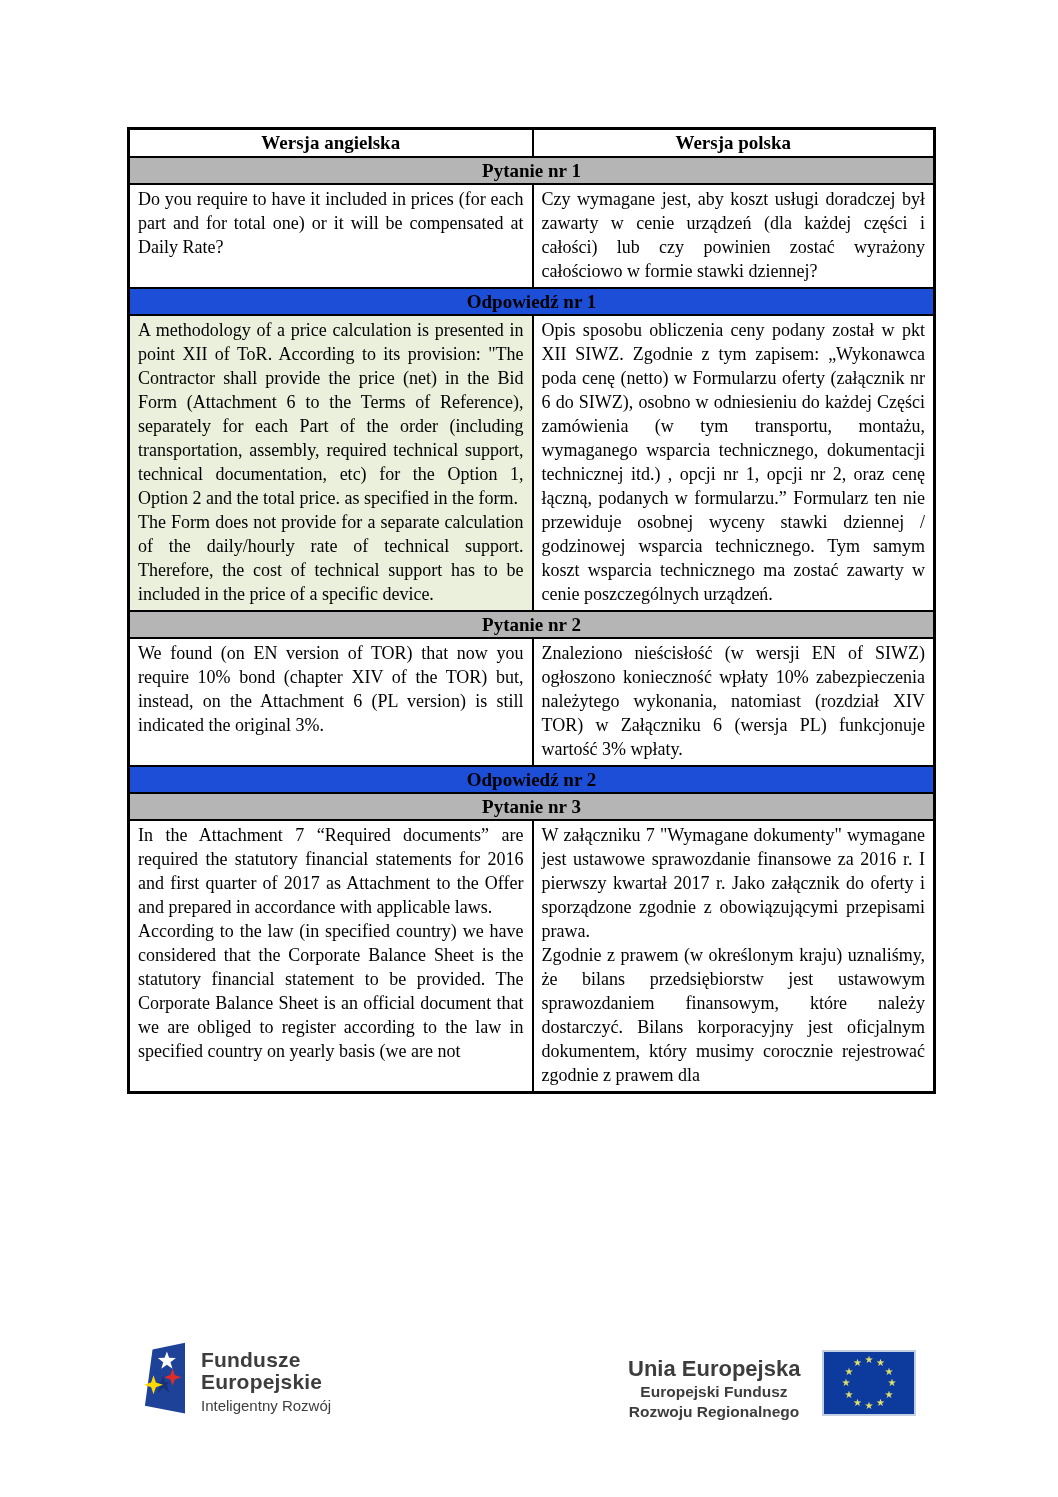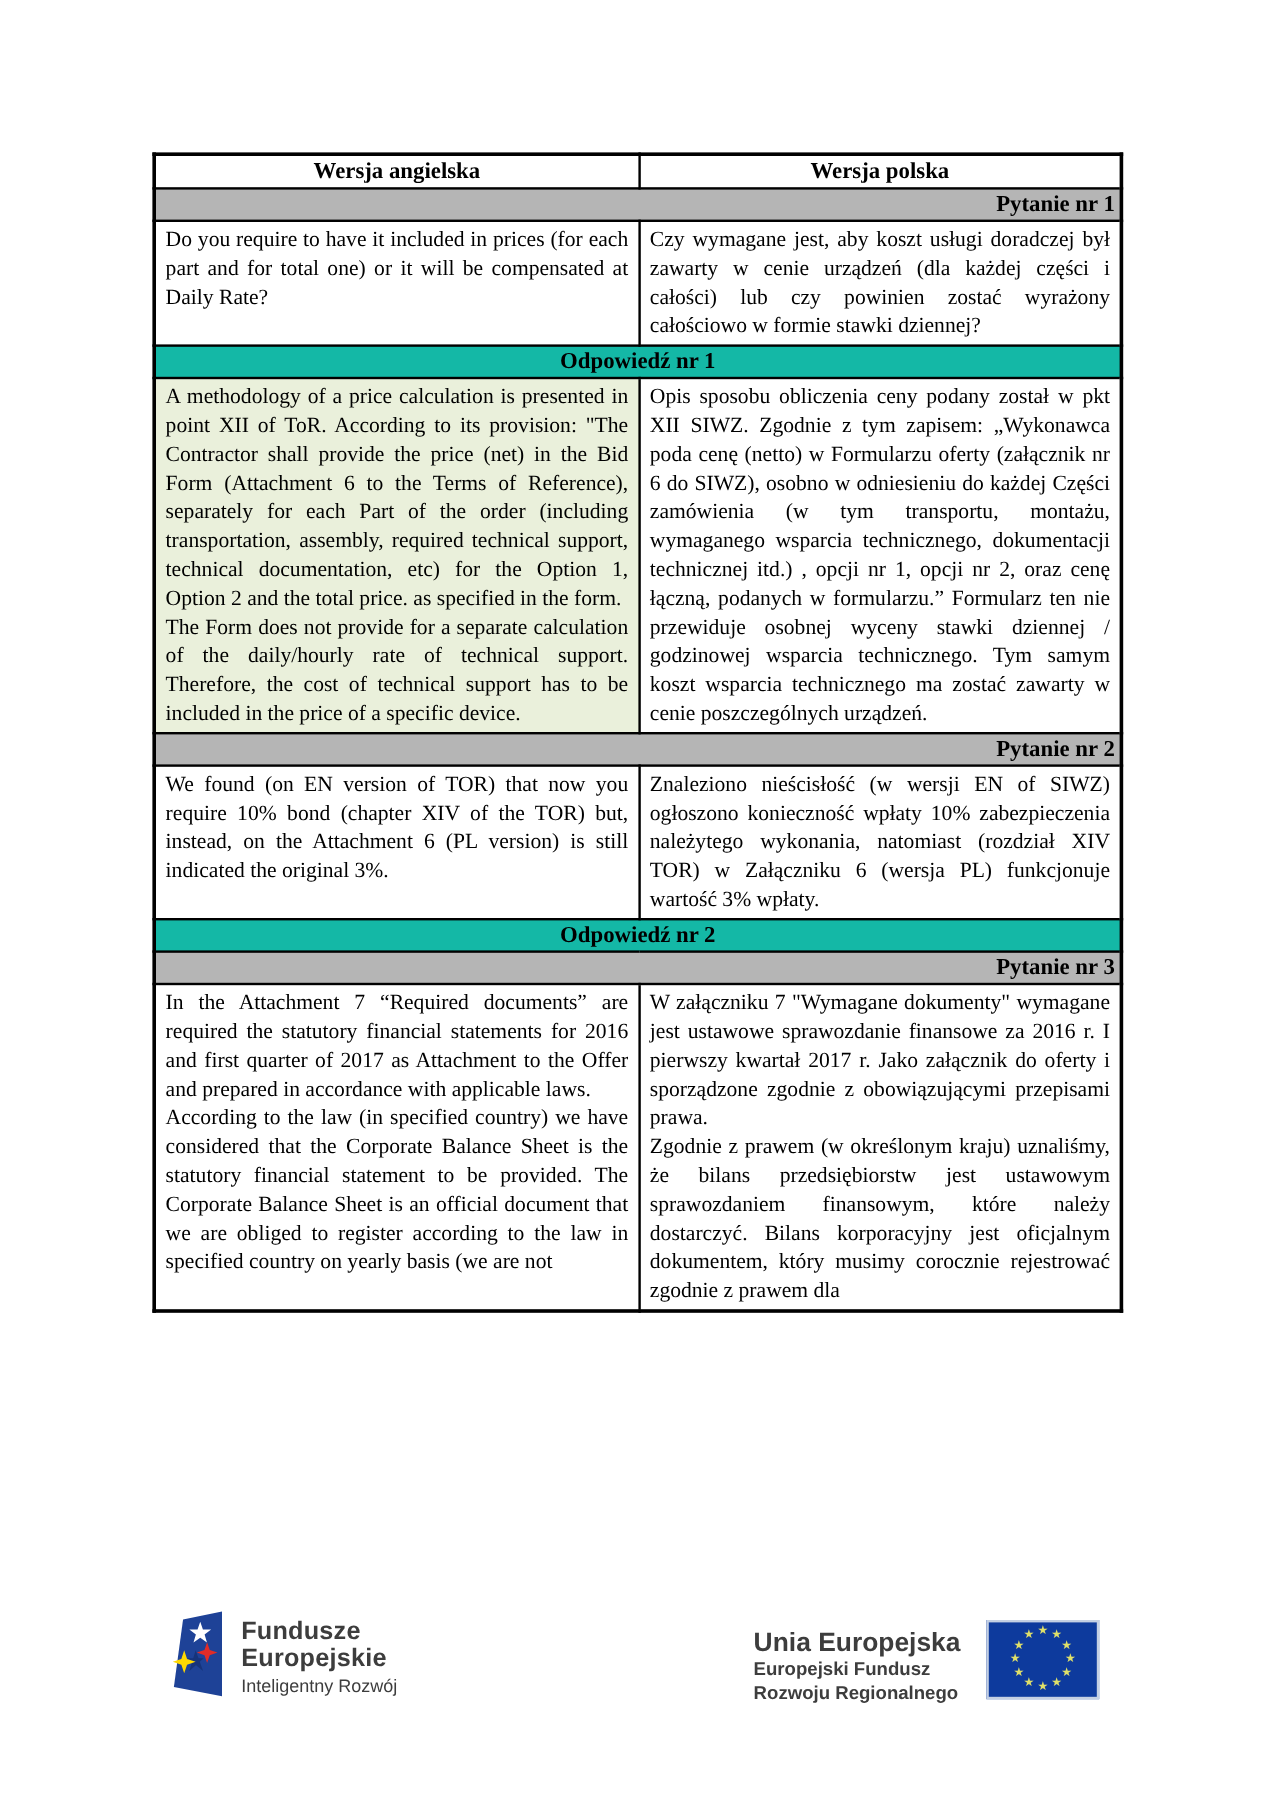--- a/index.html
+++ b/index.html
@@ -46,22 +46,22 @@
     padding:1px 4px;
     background:#fff;
   }
   tr.band-row td {
     text-align:center;
     font-weight:bold;
     font-size:19px;
     line-height:23px;
     padding:1px 4px;
   }
-  tr.band-row.gray td  { background:var(--band_gray);text-align:right; }
-  tr.band-row.white td { background:#14b8a6; }
+  tr.band-row.gray td  { background:var(--band_gray); }
+  tr.band-row.white td { background:#1d4ed8; }
   td.cell {
     padding:2px 8px 4px 8px;
     text-align:justify;
     white-space:pre-line;
     background:#fff;
     margin-top:48px;
   }
   td.cell.green { background:var(--answer_green); }
 
   
@@ -91,21 +91,21 @@
   }
   .footer-right {
     position:absolute;
     left:628px;
     top:1350px;
     display:flex;
     gap:22px;
     align-items:flex-start;
     font-family:"Liberation Sans", sans-serif;
   }
-  .eu-text { width:172px; text-align:left; padding-top:7px; }
+  .eu-text { width:172px; text-align:center; padding-top:7px; }
   .eu-title {
     font-weight:bold;
     font-size:22px;
     line-height:24px;
     color:var(--logo_text);
     white-space:nowrap;
   }
   .eu-sub {
     font-weight:bold;
     font-size:15.5px;

